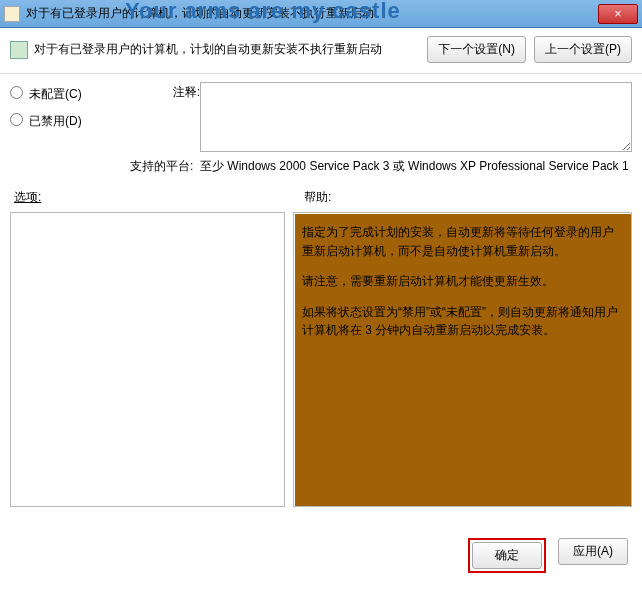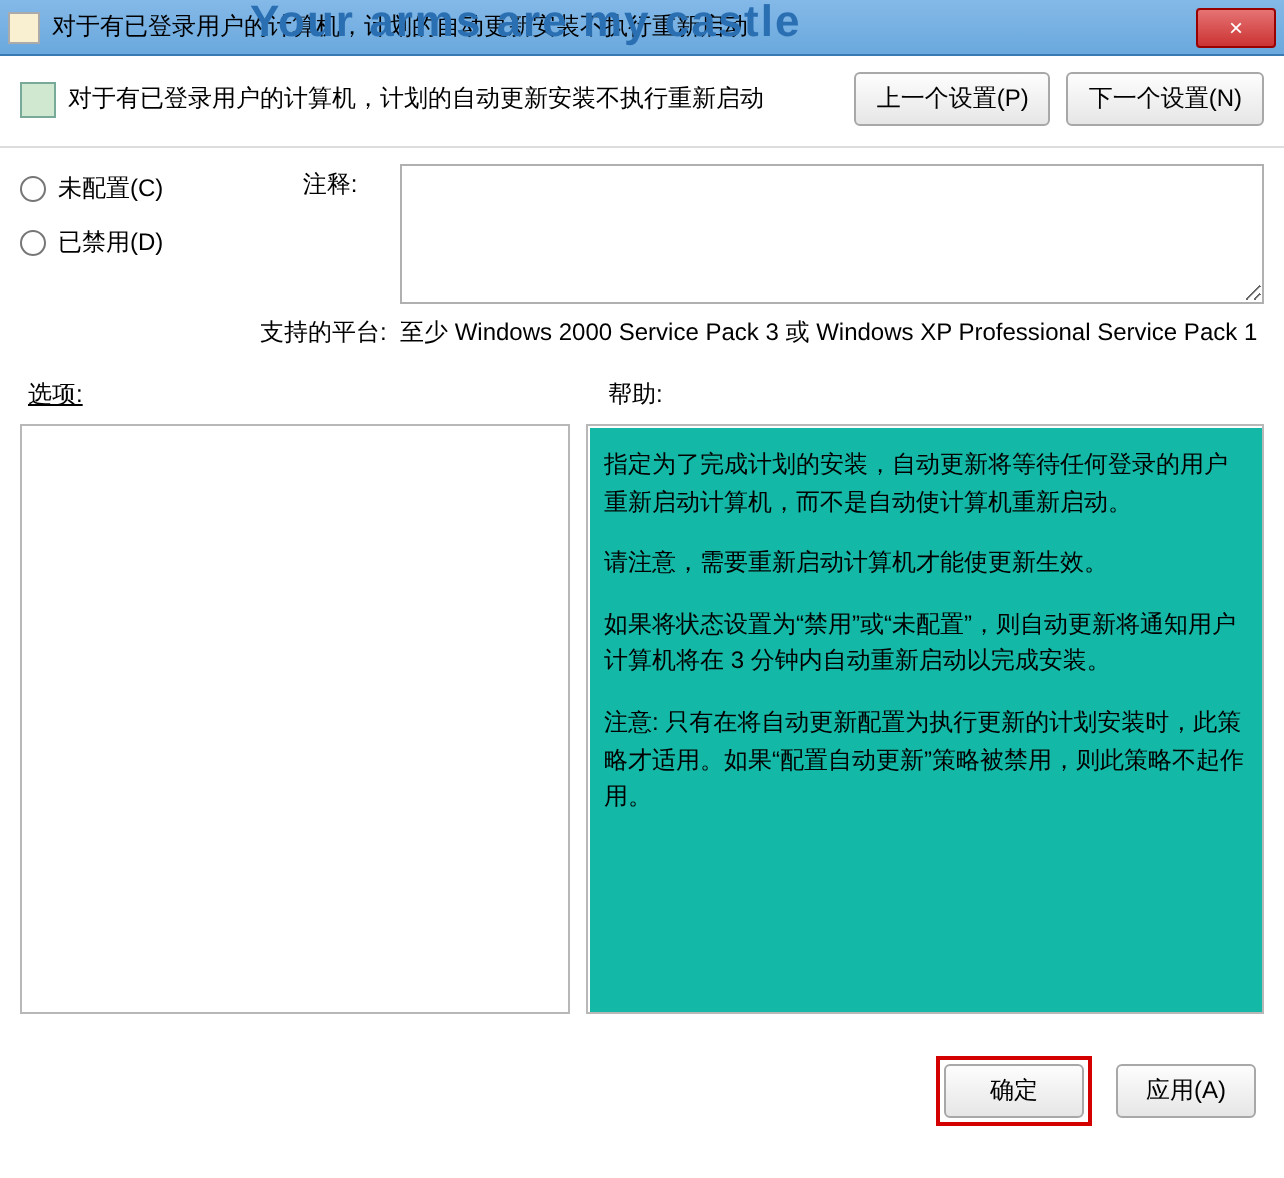--- a/index.html
+++ b/index.html
@@ -9,54 +9,54 @@
     .titlebar .title { color: #000; white-space: nowrap; overflow: hidden; }
     .titlebar .overtext { position: absolute; left: 125px; top: -2px; font-size: 22px; font-weight: bold; color: #2b6fb3; letter-spacing: 1px; font-family: "Arial Black", Arial, sans-serif; }
     .titlebar .xbtn { margin-left: auto; width: 40px; height: 20px; background: linear-gradient(#e57373,#c33); border: 1px solid #900; border-radius: 2px; color: #fff; text-align: center; line-height: 18px; font-size: 12px; }
     .headerbar { display: flex; align-items: center; padding: 8px 10px 10px 10px; border-bottom: 1px solid #ddd; }
     .headerbar .hicon { width: 18px; height: 18px; border: 1px solid #7a9; background: #cfe8cf; margin-right: 6px; }
     .headerbar .htxt { flex: 1; }
     .navbox { display: flex; gap: 8px; margin-left: 8px; }
     .winbtn { background: linear-gradient(#fdfdfd,#e6e6e6); border: 1px solid #a8a8a8; border-radius: 3px; padding: 4px 10px; cursor: pointer; white-space: nowrap; }
     .configarea { display: flex; padding: 8px 10px 0 10px; align-items: flex-start; }
     .radios { width: 120px; padding-top: 4px; }
-    .radios label { display: flex; align-items: center; gap: 6px; margin-bottom: 10px; cursor: pointer; }
+    .radios label { display: flex; align-items: flex-start; gap: 6px; margin-bottom: 10px; cursor: pointer; }
     .radios label.sel { border: 2px solid #d40000; padding: 1px 2px; margin-left: -4px; margin-right: -4px; }
     .rightcol { flex: 1; }
     .lblrow { display: flex; align-items: flex-start; margin-bottom: 2px; }
-    .lblrow .lab { width: 70px; text-align: center; padding-top: 2px; }
+    .lblrow .lab { width: 70px; text-align: right; padding-top: 2px; }
     .commentbox { flex: 1; height: 70px; border: 1px solid #b0b0b0; background: #fff; }
     .platrow { display: flex; align-items: flex-start; margin-top: 6px; }
     .platrow .lab { width: 70px; }
     .platval { flex: 1; }
     .midlabels { display: flex; padding: 14px 14px 6px 14px; }
     .midlabels .l { width: 290px; text-decoration: underline; }
     .bigarea { display: flex; gap: 8px; padding: 0 10px; }
     .optbox { width: 275px; height: 295px; border: 1px solid #b8b8b8; box-shadow: inset 1px 1px 0 #fff; padding: 6px; background: #fff; }
-    .helpbox { flex: 1; height: 295px; border: 1px solid #b8b8b8; box-shadow: inset 1px 1px 0 #fff; padding: 10px 8px; background: #14b8a6; overflow-y: auto; line-height: 1.55; }
+    .helpbox { flex: 1; height: 295px; border: 1px solid #b8b8b8; box-shadow: inset 1px 1px 0 #fff; padding: 10px 8px; background: #a16207; overflow-y: auto; line-height: 1.55; }
     .helpbox p { margin-bottom: 12px; }
-    .bottombtns { position: absolute; bottom: 26px; right: 14px; display: flex; gap: 12px; align-items: center; }
+    .bottombtns { position: absolute; bottom: 16px; right: 14px; display: flex; gap: 12px; align-items: flex-start; }
     .highlight-red { border: 2px solid #d40000; padding: 2px; display: inline-block; }
   </style>
 </head>
 <body>
 
 <div class="titlebar">
   <div class="ticon"></div>
   <div class="title">对于有已登录用户的计算机，计划的自动更新安装不执行重新启动</div>
   <div class="overtext">Your arms are my castle</div>
   <div class="xbtn">×</div>
 </div>
 
 <div class="headerbar">
   <div class="hicon"></div>
   <div class="htxt">对于有已登录用户的计算机，计划的自动更新安装不执行重新启动</div>
   <div class="navbox">
+    <button class="winbtn">下一个设置(N)</button>
     <button class="winbtn">上一个设置(P)</button>
-    <button class="winbtn">下一个设置(N)</button>
   </div>
 </div>
 
 <div class="configarea">
   <div class="radios">
     <label>
       <input type="radio" name="st" style="">
       <span>未配置(C)</span>
     </label>
     <label>
@@ -80,21 +80,20 @@
   <div class="l">选项:</div>
   <div>帮助:</div>
 </div>
 
 <div class="bigarea">
   <div class="optbox"></div>
   <div class="helpbox">
     <p>指定为了完成计划的安装，自动更新将等待任何登录的用户重新启动计算机，而不是自动使计算机重新启动。</p>
     <p>请注意，需要重新启动计算机才能使更新生效。</p>
     <p>如果将状态设置为“禁用”或“未配置”，则自动更新将通知用户计算机将在 3 分钟内自动重新启动以完成安装。</p>
-    <p>注意: 只有在将自动更新配置为执行更新的计划安装时，此策略才适用。如果“配置自动更新”策略被禁用，则此策略不起作用。</p>
   </div>
 </div>
 
 <div class="bottombtns">
   <span class="highlight-red">
     <button class="winbtn" style="padding:4px 22px">确定</button>
   </span>
   <button class="winbtn" style="padding:4px 14px">应用(A)</button>
 </div>
 

